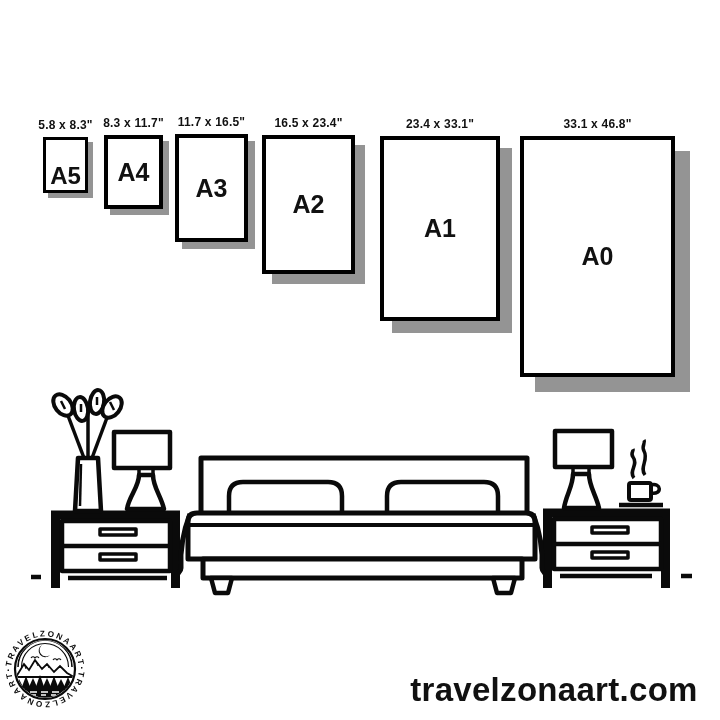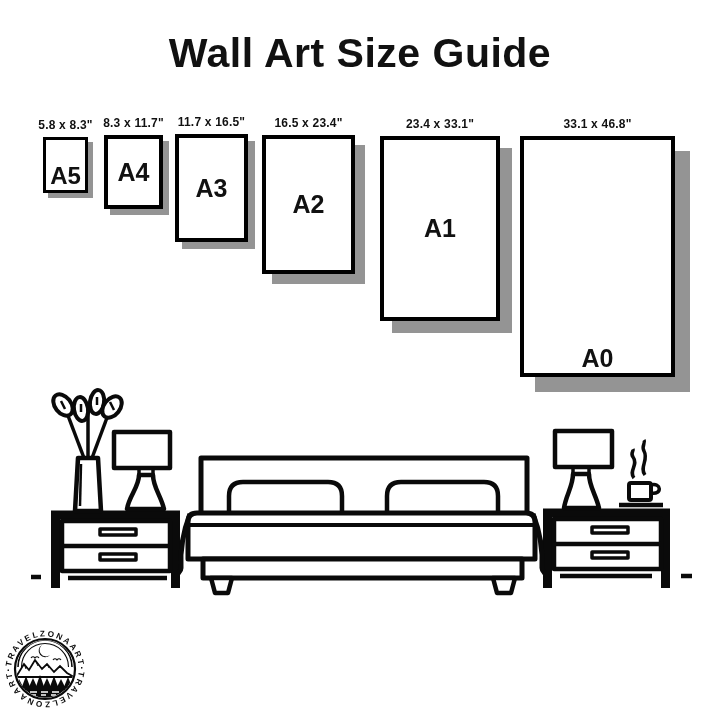--- a/index.html
+++ b/index.html
@@ -26,38 +26,37 @@
   }
   .f0{left:43px;top:137px;width:45px;height:56px;--sh:5px;}
   .f0 .paper{border-width:3.5px;align-items:flex-end;}
   .f0 .size-label{font-size:24px;}
   .f1{left:104px;top:135px;width:59px;height:74px;--sh:6px;}
   .f2{left:175px;top:134px;width:73px;height:108px;--sh:7px;}
   .f3{left:262px;top:135px;width:93px;height:139px;--sh:10px;}
   .f4{left:380px;top:136px;width:120px;height:185px;--sh:12px;}
   .f4 .paper{border-width:4.5px;}
   .f5{left:520px;top:136px;width:155px;height:241px;--sh:15px;}
-  .f5 .paper{border-width:4.5px;align-items:flex-end;}
+  .f5 .paper{border-width:4.5px;}
   
   .bedroom{position:absolute;left:0;top:380px;width:720px;height:220px;}
   
   .logo{position:absolute;left:-3px;top:621px;width:96px;height:96px;}
   .logo text{font-family:"Liberation Sans","DejaVu Sans",sans-serif;font-weight:bold;font-size:8.2px;letter-spacing:2.1px;fill:#0a0a0a;}
   
   .website{
     position:absolute;left:403px;top:671px;width:302px;text-align:center;
     font-size:33px;font-weight:bold;letter-spacing:0.3px;color:#111;white-space:nowrap;
   }
 </style>
 </head>
 <body>
 
 <div class="canvas">
 
-  <div class="title">Wall Art Size Guide</div>
 
   <div class="frame f0">
     <div class="dims">5.8 x 8.3"</div>
     <div class="paper">
       <span class="size-label">A5</span>
     </div>
   </div>
   <div class="frame f1">
     <div class="dims">8.3 x 11.7"</div>
     <div class="paper">
@@ -202,14 +201,15 @@
         <path d="M11.5,19 L16,10 L20.5,19 Z"></path>
         <path d="M18.5,19 L23,8 L27.5,19 Z"></path>
         <rect x="-29" y="17" width="58" height="4"></rect>
       </g>
       <rect x="-29" y="20" width="58" height="10" fill="#0a0a0a"></rect>
       <line x1="-26" y1="23" x2="26" y2="23" stroke="#fff" stroke-width="1.3" stroke-dasharray="7 4"></line>
       <line x1="-24" y1="26" x2="24" y2="26" stroke="#fff" stroke-width="1.3" stroke-dasharray="5 5"></line>
     </g>
   </svg>
 
+  <div class="website">travelzonaart.com</div>
 
 </div>
 
 </body></html>

